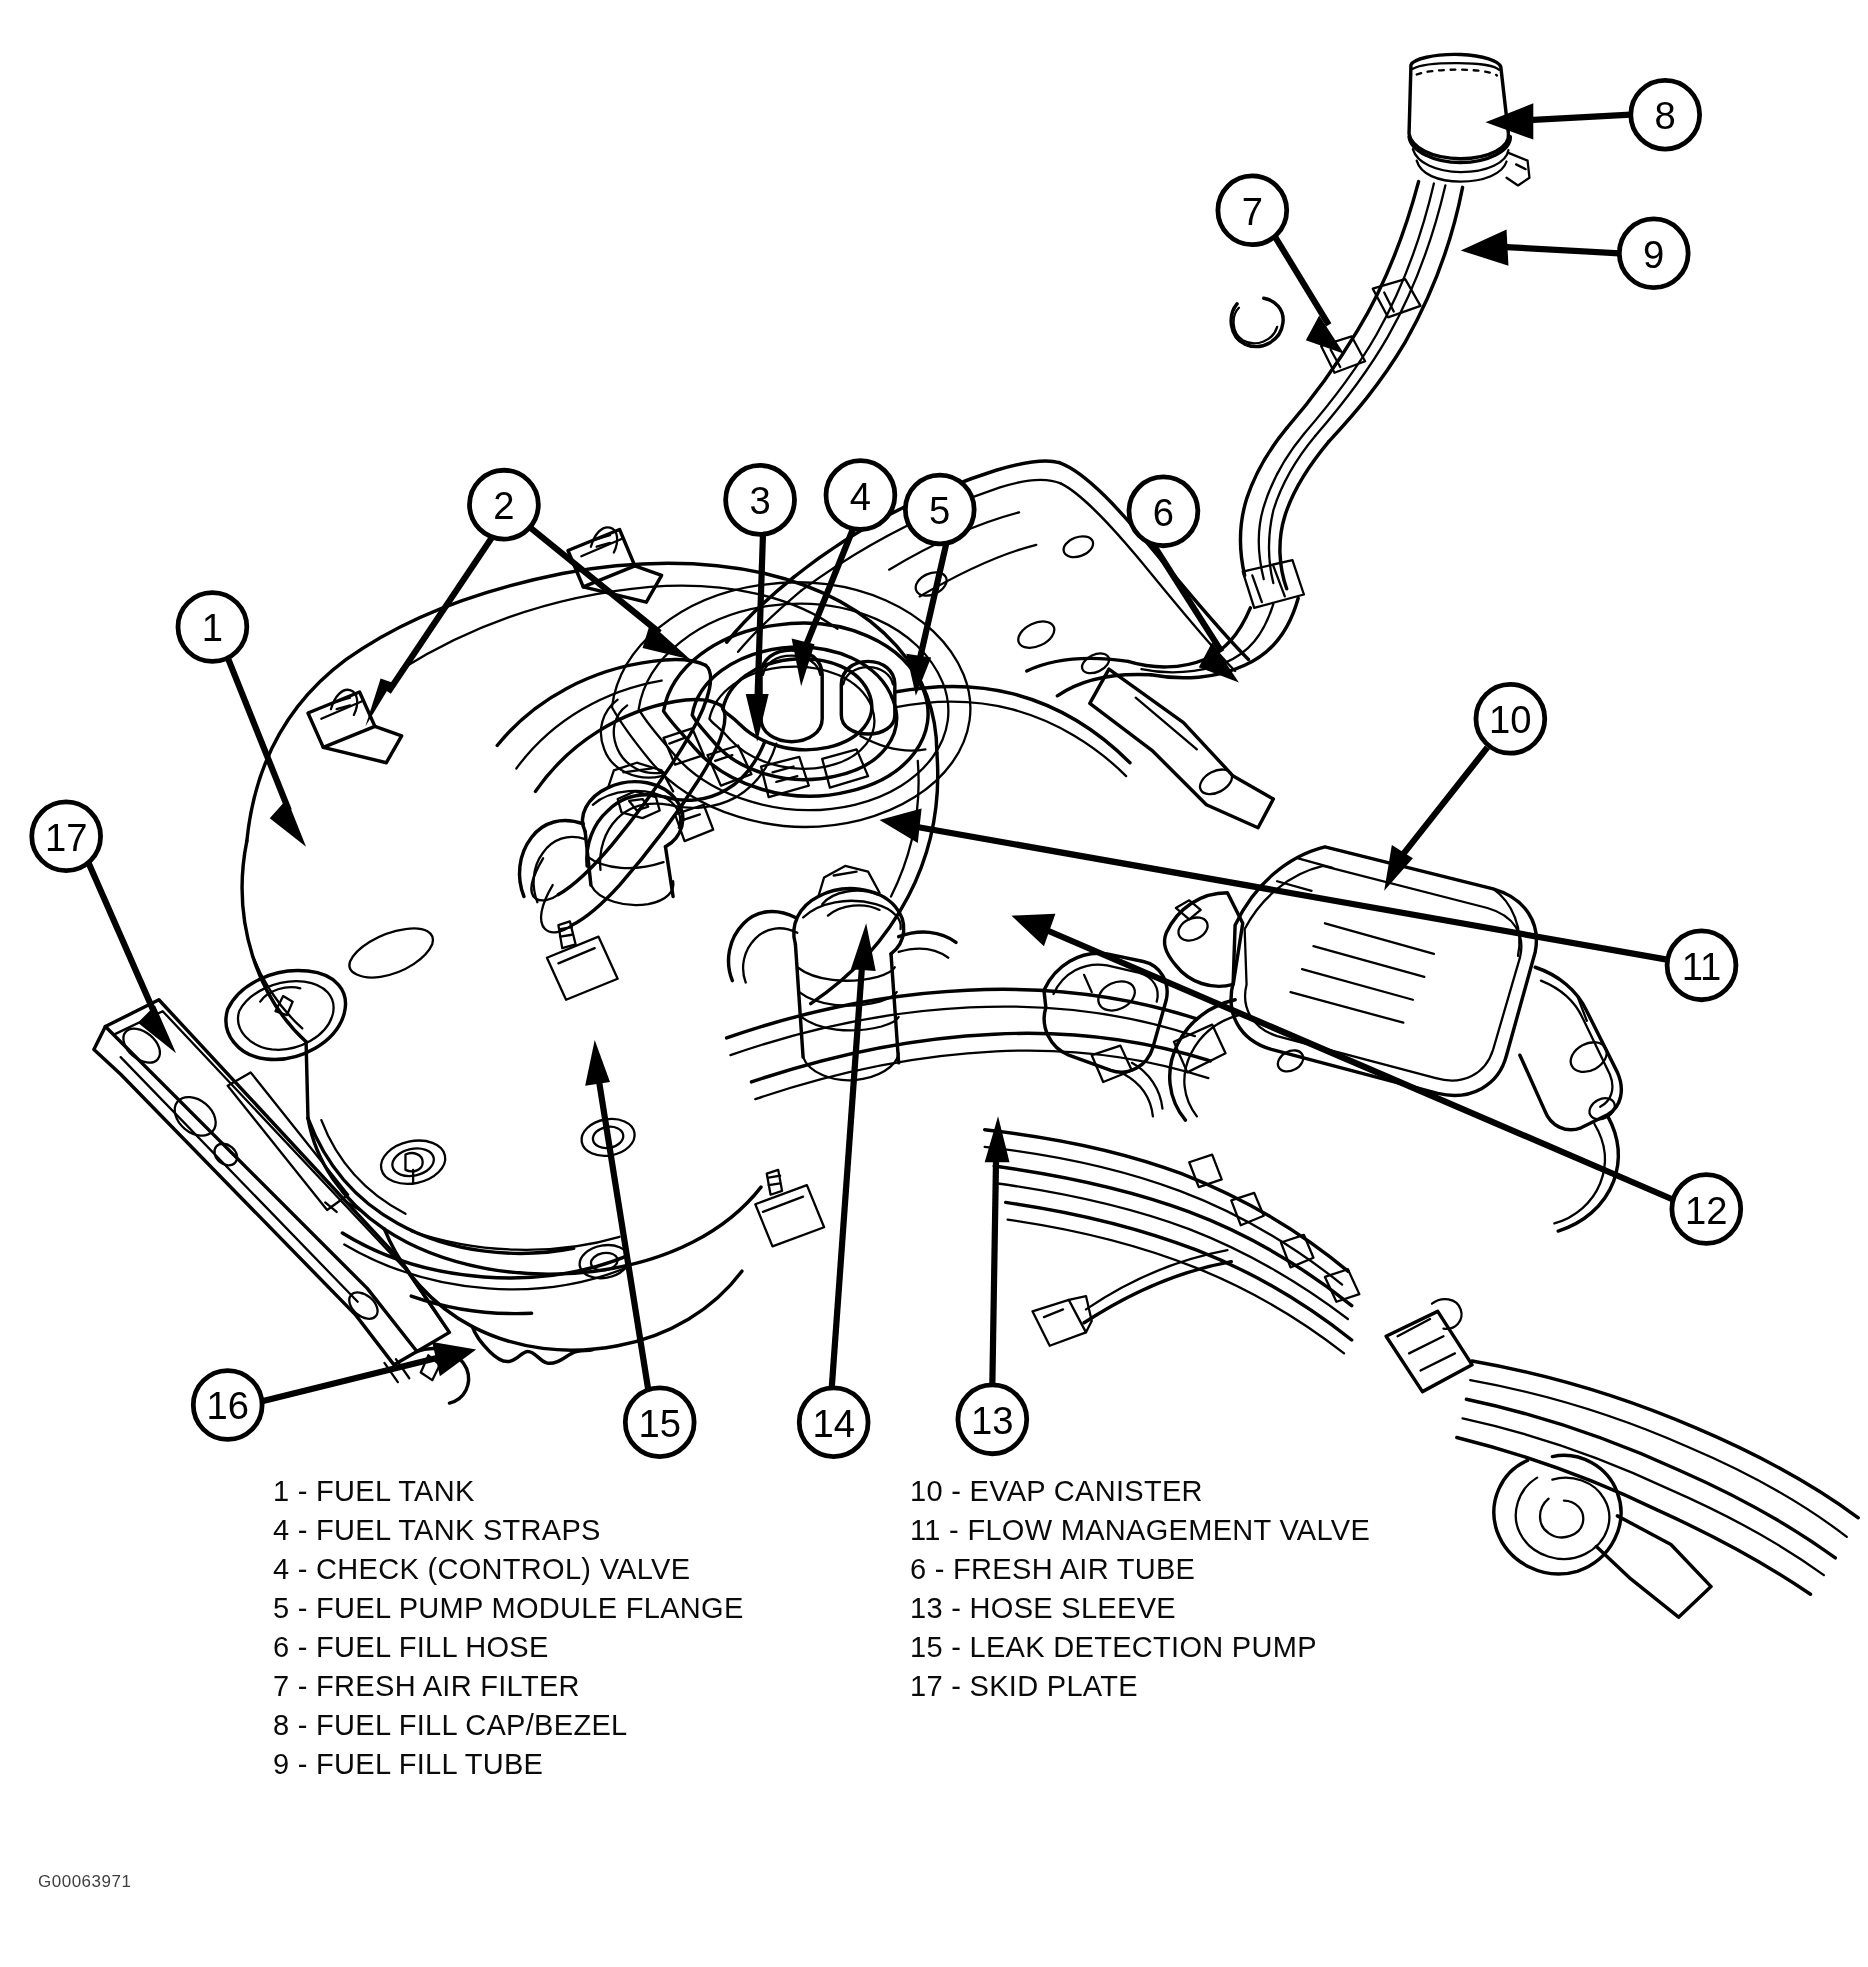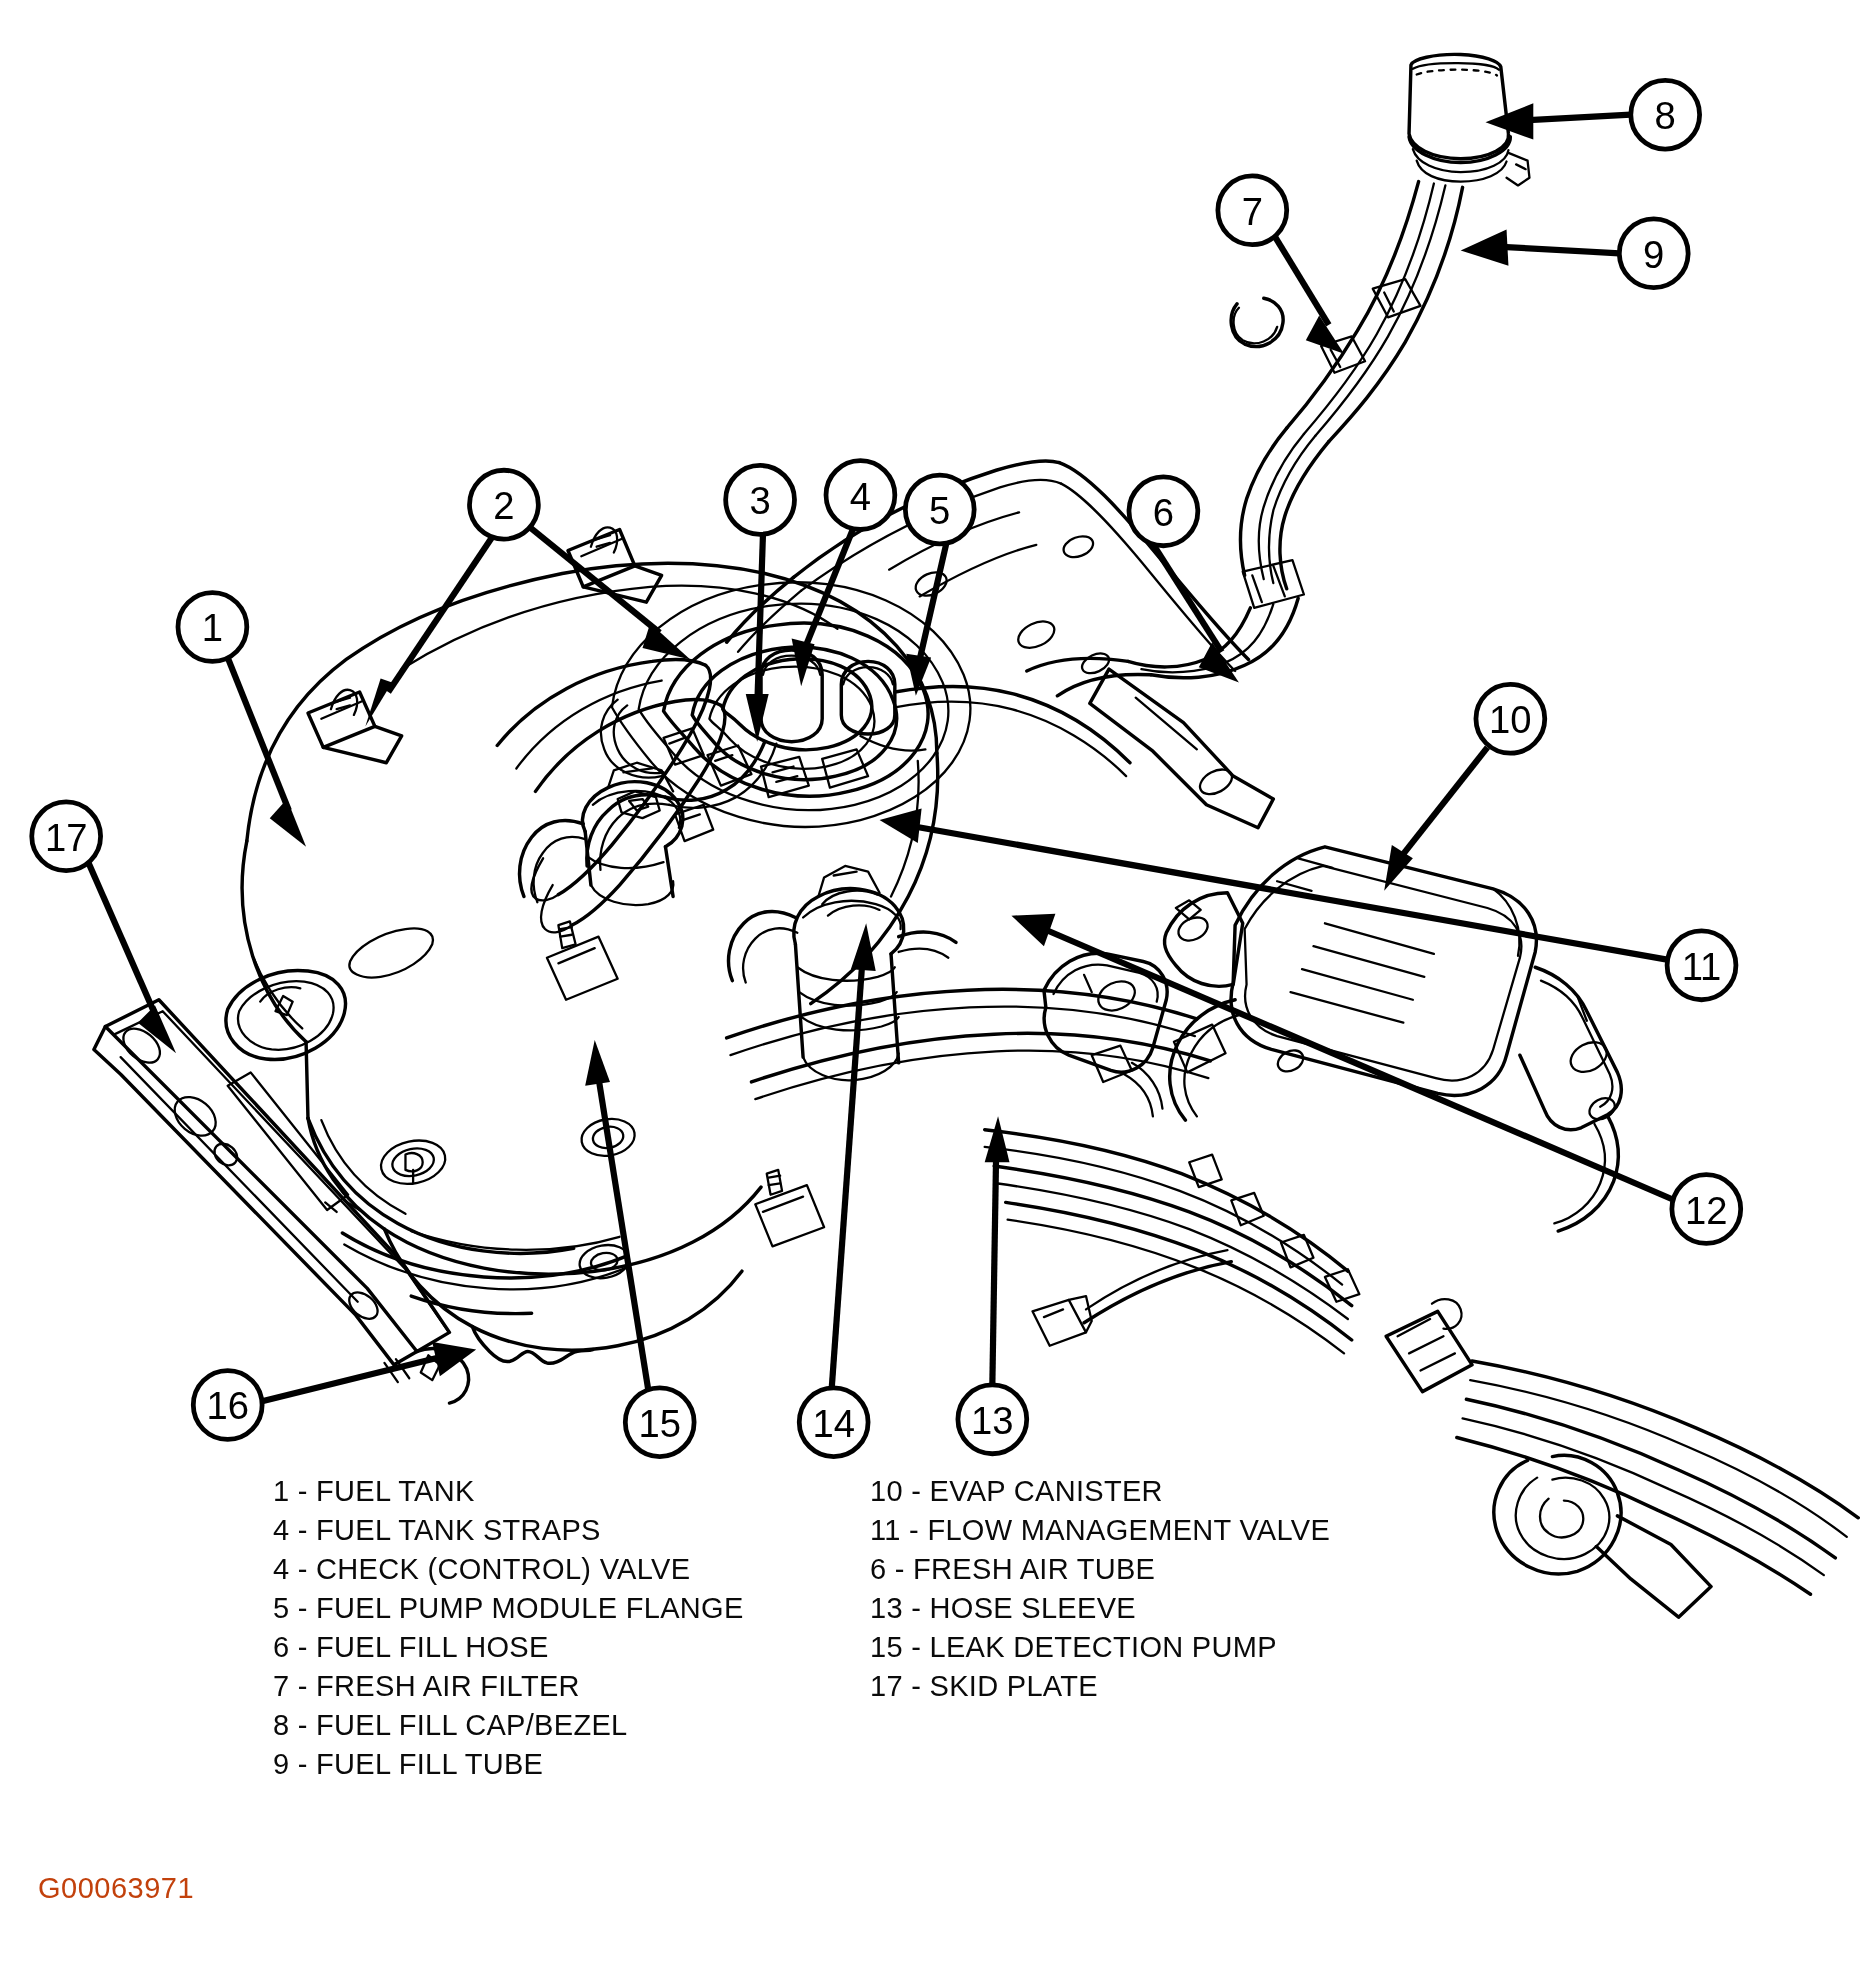--- a/index.html
+++ b/index.html
@@ -16,25 +16,25 @@
   .lead{fill:none;stroke:#000;stroke-width:6.5;stroke-linecap:butt;}
   .arrowhd{fill:#000;stroke:none;}
   .cal-c{fill:#fff;stroke:#000;stroke-width:5;}
   .cal-t{font-family:"Liberation Sans","DejaVu Sans",sans-serif;
          font-size:40px;font-weight:400;text-anchor:middle;
          dominant-baseline:central;fill:#000;}
   
   #legend{position:absolute;left:0;top:1472px;width:1869px;height:344px;}
   .legcol{position:absolute;top:0;}
   #legend-left{left:273px;}
-  #legend-right{left:870px;}
+  #legend-right{left:910px;}
   .legrow{height:39px;line-height:39px;font-size:29px;
           letter-spacing:0.3px;white-space:nowrap;color:#0a0a0a;}
   #figure-id{position:absolute;left:38px;top:1872px;
-             font-size:29px;letter-spacing:0.5px;color:#c2410c;}
+             font-size:17px;letter-spacing:0.5px;color:#404040;}
 </style>
 </head>
 <body>
 
 <div id="diagram-root">
 
   <svg class="art" viewBox="0 0 1955 2058">
 
     <g>
 

